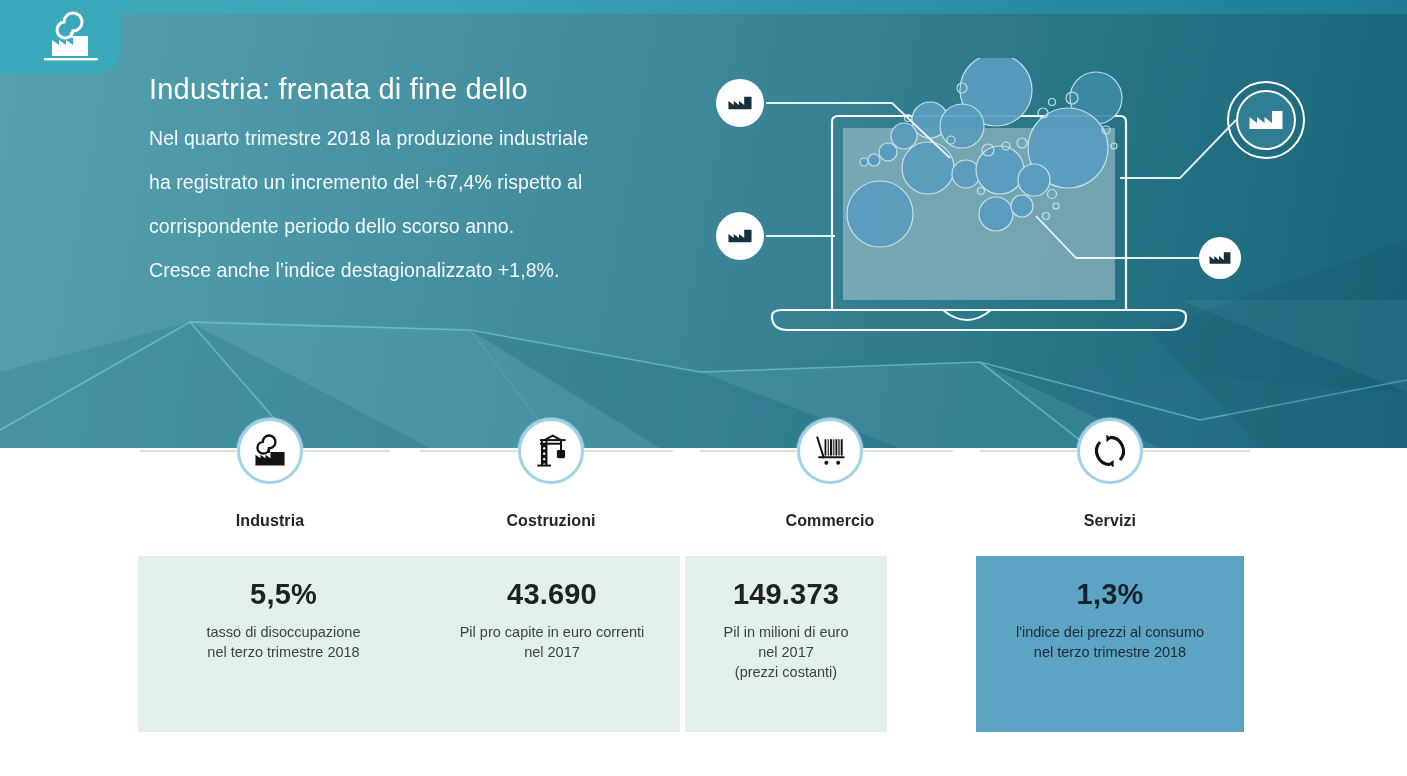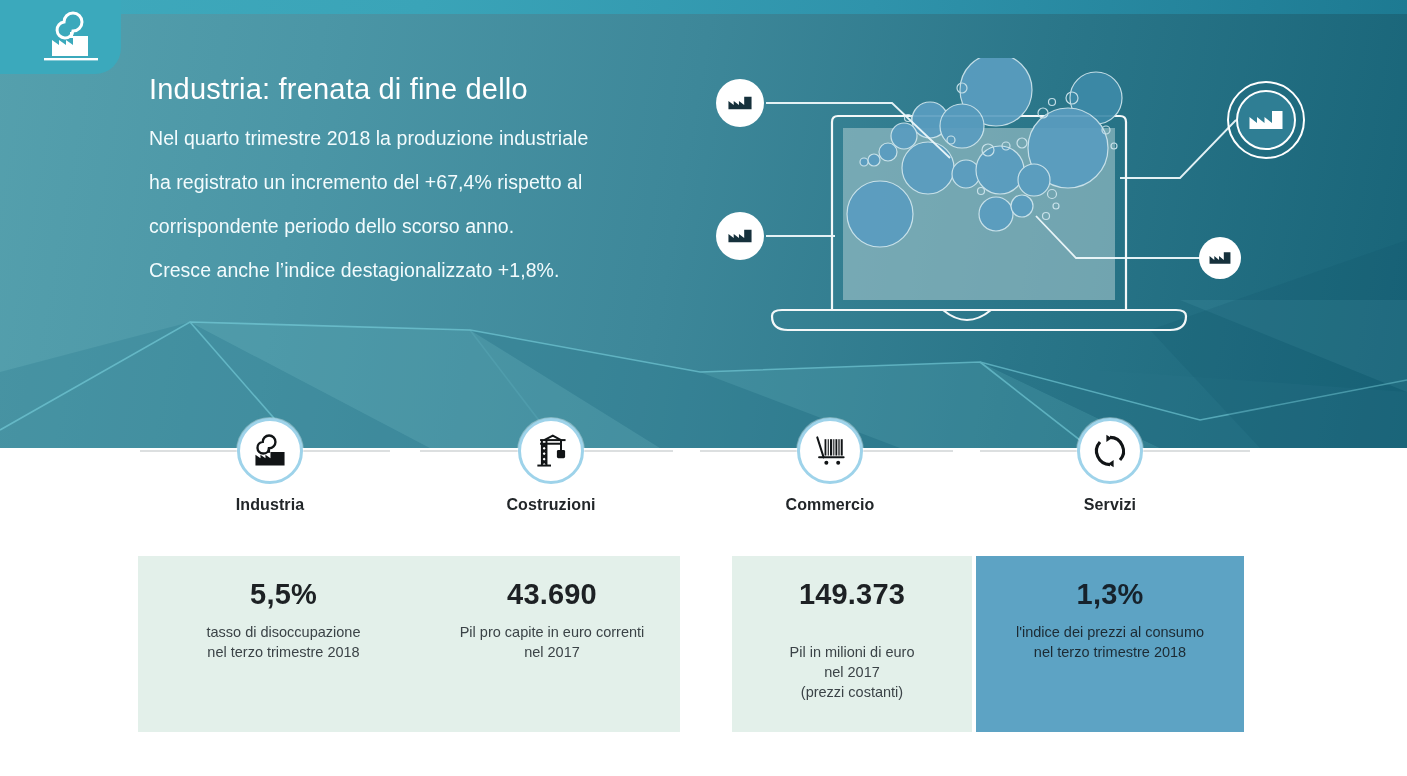--- a/index.html
+++ b/index.html
@@ -54,21 +54,21 @@
   .cat-row { position:absolute; left:0; top:0; width:1407px; height:776px; z-index:8; pointer-events:none;}
   .cat { position:absolute; width:180px; text-align:center; pointer-events:auto; }
   .cat-circle {
     width: 66px; height: 66px; margin: 0 auto;
     border-radius: 50%; background:#ffffff;
     border: 3px solid #9ed3ea;
     display:flex; align-items:center; justify-content:center;
     box-shadow: 0 0 0 1px rgba(255,255,255,.35);
   }
   .cat-label {
-    margin-top: 12px; font-size: 16px; font-weight: 700;
+    margin-top: 28px; font-size: 16px; font-weight: 700;
     color: #222629; letter-spacing: .1px;
   }
 
   
   .cards { position:absolute; left:0; top:556px; width:1407px; height:176px; }
   .card {
     position:absolute; top:0; height:176px;
     display:flex; flex-direction:column; align-items:center;
     padding-top: 20px;
   }
@@ -308,21 +308,21 @@
     <div class="card mint" style="left:138px; width:291px;">
       <div class="card-value">5,5%</div>
       <div class="card-desc">tasso di disoccupazione<br>nel terzo trimestre 2018</div>
     </div>
 
     <div class="card mint" style="left:424px; width:256px;">
       <div class="card-value">43.690</div>
       <div class="card-desc">Pil pro capite in euro correnti<br>nel 2017</div>
     </div>
 
-    <div class="card mint" style="left:732px; width:240px;gap:20px;">
+    <div class="card mint" style="left:685px; width:202px;">
       <div class="card-value">149.373</div>
       <div class="card-desc">Pil in milioni di euro<br>nel 2017<br>(prezzi costanti)</div>
     </div>
 
     <div class="card blue" style="left:976px; width:268px;">
       <div class="card-value">1,3%</div>
       <div class="card-desc">l'indice dei prezzi al consumo<br>nel terzo trimestre 2018</div>
     </div>
   </div>
 

